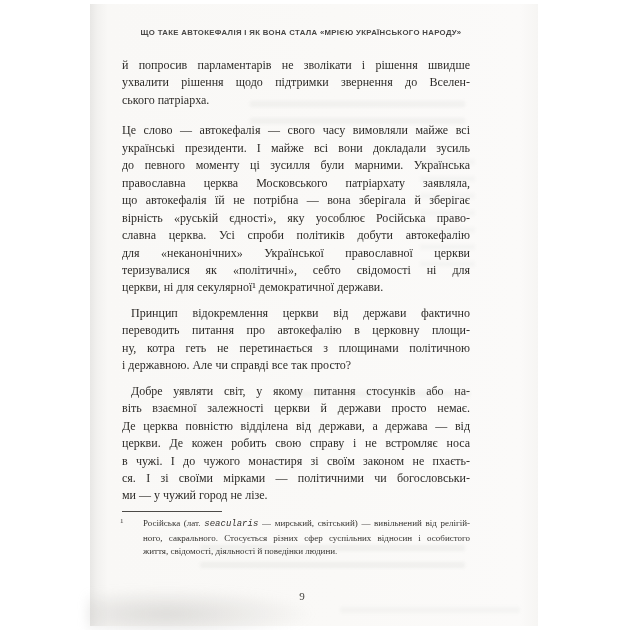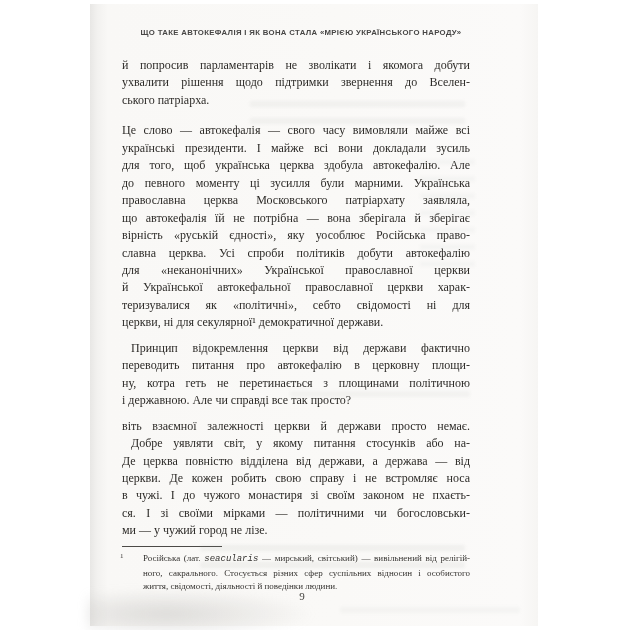--- a/index.html
+++ b/index.html
@@ -84,50 +84,48 @@
 </head>
 <body>
 
 <div class="page">
 
   <div class="running-header">ЩО ТАКЕ АВТОКЕФАЛІЯ І ЯК ВОНА СТАЛА «МРІЄЮ УКРАЇНСЬКОГО НАРОДУ»</div>
 
   <div class="column">
 
     <div class="para">
-      <div class="ln">й попросив парламентарів не зволікати і якомога добути</div>
+      <div class="ln">й попросив парламентарів не зволікати і рішення швидше</div>
       <div class="ln">ухвалити рішення щодо підтримки звернення до Вселен-</div>
       <div class="ln last">ського патріарха.</div>
     </div>
 
     <div class="para gap-before">
       <div class="ln">Це слово — автокефалія — свого часу вимовляли майже всі</div>
       <div class="ln">українські президенти. І майже всі вони докладали зусиль</div>
-      <div class="ln">для того, щоб українська церква здобула автокефалію. Але</div>
       <div class="ln">до певного моменту ці зусилля були марними. Українська</div>
       <div class="ln">православна церква Московського патріархату заявляла,</div>
       <div class="ln">що автокефалія їй не потрібна — вона зберігала й зберігає</div>
       <div class="ln">вірність «руській єдності», яку уособлює Російська право-</div>
       <div class="ln">славна церква. Усі спроби політиків добути автокефалію</div>
       <div class="ln">для «неканонічних» Української православної церкви</div>
-      <div class="ln">й Української автокефальної православної церкви харак-</div>
       <div class="ln">теризувалися як «політичні», себто свідомості ні для</div>
       <div class="ln last">церкви, ні для секулярної¹ демократичної держави.</div>
     </div>
 
     <div class="para">
       <div class="ln ind">Принцип відокремлення церкви від держави фактично</div>
       <div class="ln">переводить питання про автокефалію в церковну площи-</div>
       <div class="ln">ну, котра геть не перетинається з площинами політичною</div>
       <div class="ln last">і державною. Але чи справді все так просто?</div>
     </div>
 
     <div class="para">
+      <div class="ln ind">Добре уявляти світ, у якому питання стосунків або на-</div>
       <div class="ln">віть взаємної залежності церкви й держави просто немає.</div>
-      <div class="ln ind">Добре уявляти світ, у якому питання стосунків або на-</div>
       <div class="ln">Де церква повністю відділена від держави, а держава — від</div>
       <div class="ln">церкви. Де кожен робить свою справу і не встромляє носа</div>
       <div class="ln">в чужі. І до чужого монастиря зі своїм законом не пхаєть-</div>
       <div class="ln">ся. І зі своїми мірками — політичними чи богословськи-</div>
       <div class="ln last">ми — у чужий город не лізе.</div>
     </div>
 
     <div class="fn-rule"></div>
     <div class="footnote">
       <div class="fn-line">

